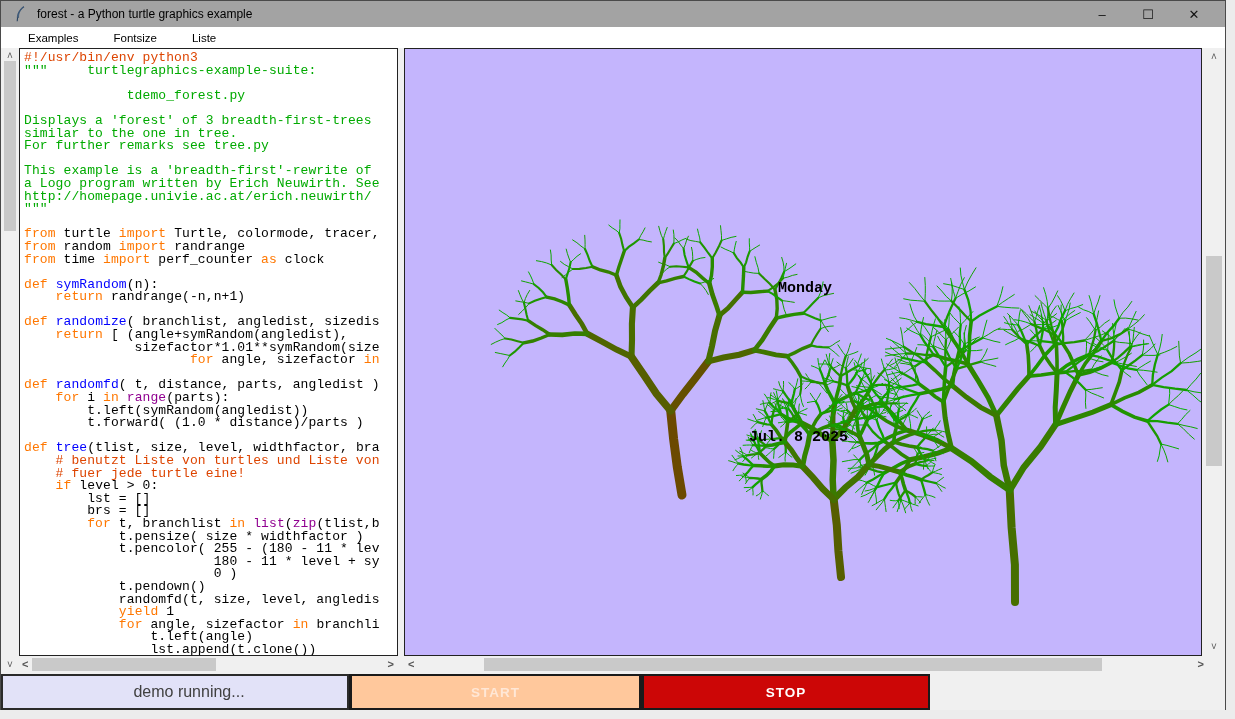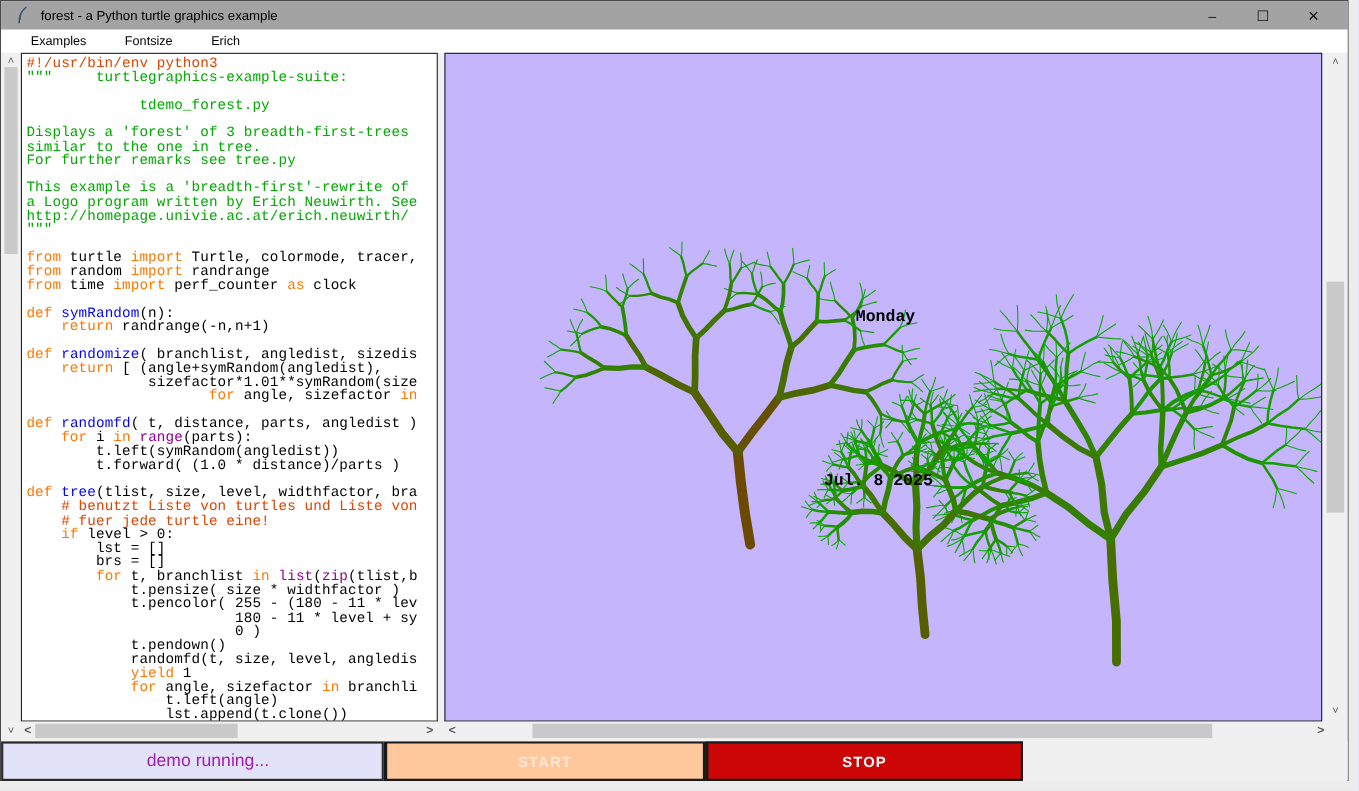--- a/index.html
+++ b/index.html
@@ -37,21 +37,21 @@
   .tok-b { color:#900090; }
   .tok-p { color:#000000; }
 
   
   .canvas-panel { position:absolute; left:403px; top:47px; width:798px; height:608px; background:#c4b5fd; border:1px solid #222; overflow:hidden; }
   .canvas-panel svg { position:absolute; left:0; top:0; }
   .canvas-note { position:absolute; font-family:"Liberation Mono", monospace; font-weight:bold; font-size:15px; color:#000; white-space:pre; }
 
   
   .bottombar { position:absolute; left:0; top:673px; width:1224px; height:36px; background:#f0f0f0; display:flex; }
-  .status-box { width:348px; height:100%; background:#e2e2f8; border:2px solid #2a2a2a; display:flex; align-items:center; justify-content:center; font-size:16px; color:#a21caf;padding-left:28px; }
+  .status-box { width:348px; height:100%; background:#e2e2f8; border:2px solid #2a2a2a; display:flex; align-items:center; justify-content:center; font-size:16px; color:#404040;padding-left:28px; }
   .demo-btn { height:100%; border:2px solid #1a1a1a; border-left-width:3px; display:flex; align-items:center; justify-content:center; font-size:13.5px; font-weight:bold; letter-spacing:1px; }
   .btn-start { width:292px; background:#ffc89c; color:#ffe7d6; }
   .btn-stop  { width:289px; background:#cc0606; color:#ffffff; }
   .btn-clear { width:290px; background:#ffc89c; color:#ffe7d6; }
 </style>
 </head>
 <body>
 
 <div id="window">
 
@@ -64,21 +64,21 @@
     <div class="win-controls">
       <span class="win-btn">–</span>
       <span class="win-btn">☐</span>
       <span class="win-btn">✕</span>
     </div>
   </div>
 
   <div class="menubar">
     <span class="menu-item">Examples</span>
     <span class="menu-item">Fontsize</span>
-    <span class="menu-item">Erich</span>
+    <span class="menu-item">Liste</span>
   </div>
 
   <div class="mainbg"></div>
 
   <div class="vscroll" style="left:1px; top:47px; width:16px; height:625px;">
     <span class="arr" style="top:3px;">˄</span>
     <div class="thumb" style="top:13px; height:170px;"></div>
     <span class="arr" style="bottom:3px;">˅</span>
   </div>
 

